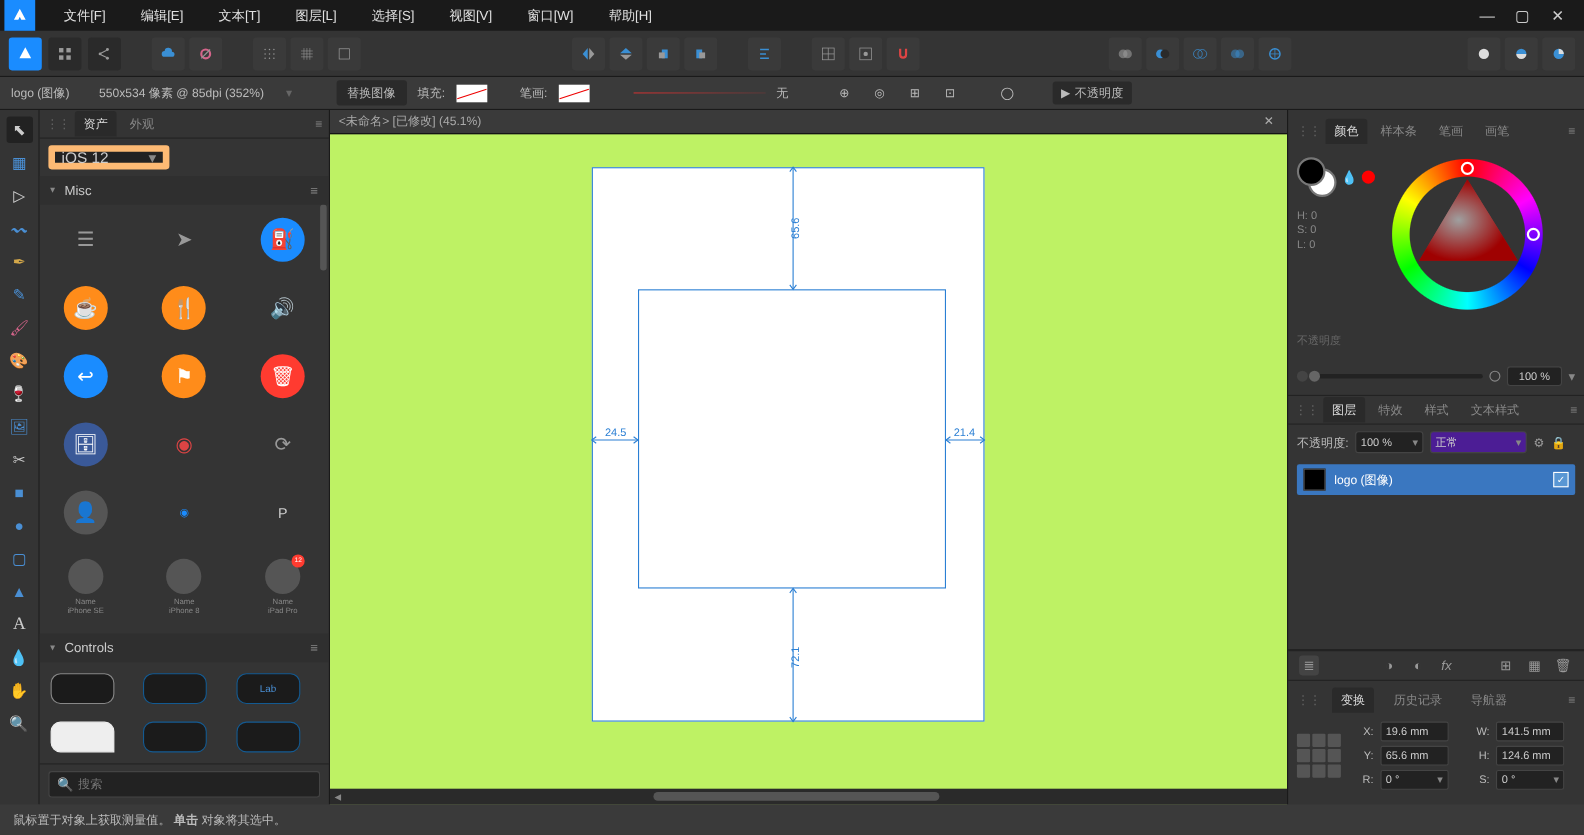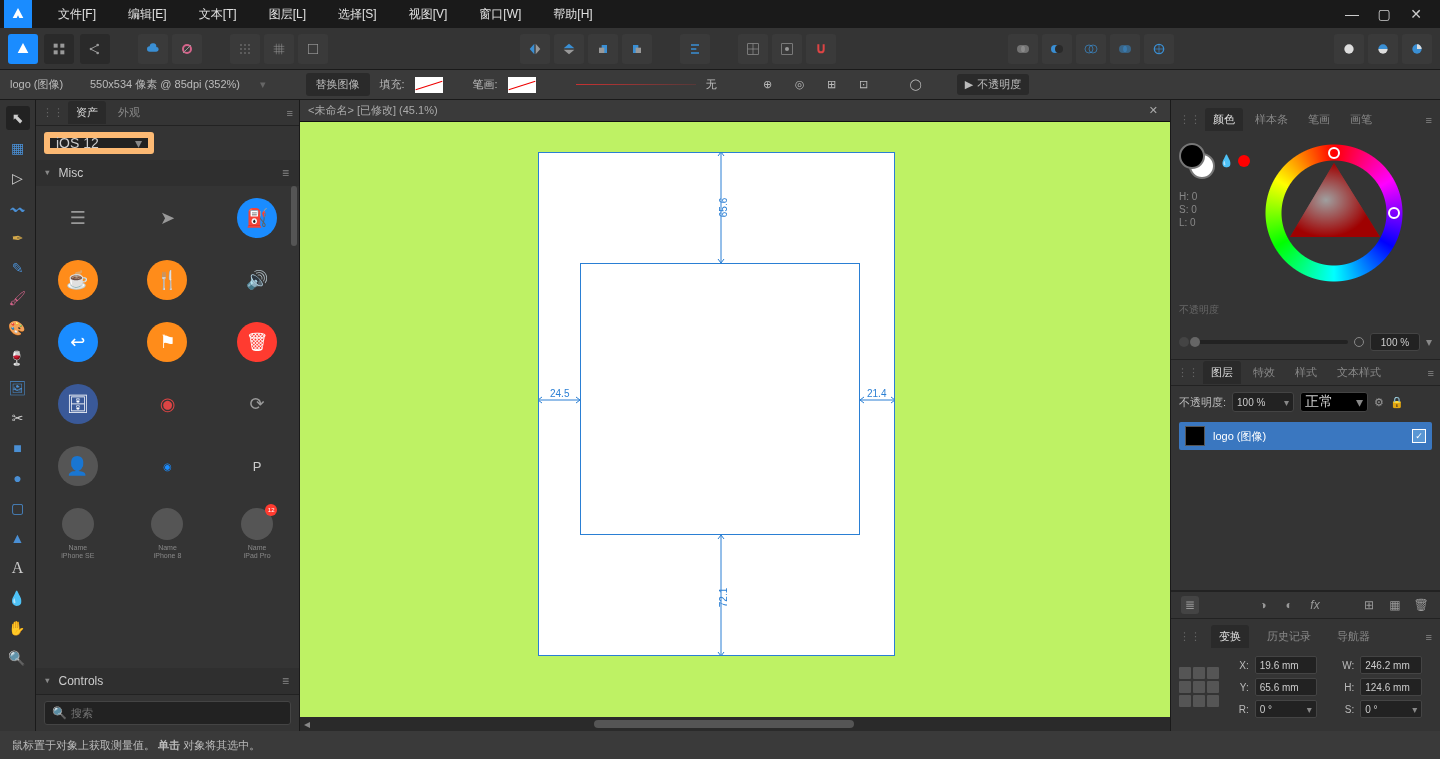--- a/index.html
+++ b/index.html
@@ -84,21 +84,21 @@
 .op-label { font-size: 10px; color: #666; }
 .op-slider { flex: 1; height: 4px; background: #222; border-radius: 2px; position: relative; }
 .op-thumb { position: absolute; left: 0; top: 50%; transform: translate(-50%, -50%); width: 10px; height: 10px; background: #666; border-radius: 50%; }
 .op-end { width: 10px; height: 10px; border: 1px solid #888; border-radius: 50%; }
 .op-value { width: 50px; height: 18px; background: #222; border: 1px solid #444; font-size: 10px; color: #ccc; display: flex; align-items: center; justify-content: center; border-radius: 3px; }
 
 .layers-panel { border-bottom: 1px solid #222; flex: 0 0 auto; }
 .layer-controls { display: flex; align-items: center; gap: 6px; padding: 6px 8px; font-size: 11px; }
 .layer-controls .lbl { color: #bbb; }
 .layer-input { background: #222; border: 1px solid #444; color: #ccc; height: 20px; width: 62px; padding: 0 4px; font-size: 10px; border-radius: 3px; display:flex; align-items:center; justify-content:space-between;}
-.layer-select { background: #000000; border: 1px solid #444; color: #ccc; height: 20px; width: 68px; padding: 0 4px; font-size: 14px; border-radius: 3px; display:flex; align-items:center; justify-content:space-between;}
+.layer-select { background: #4c1d95; border: 1px solid #444; color: #ccc; height: 20px; width: 88px; padding: 0 4px; font-size: 10px; border-radius: 3px; display:flex; align-items:center; justify-content:space-between;}
 .layer-list { padding: 4px 8px 140px 8px; }
 .layer-row { display: flex; align-items: center; background: #3a77c0; height: 28px; padding: 0 6px; gap: 8px; border-radius: 2px; cursor: pointer; }
 .layer-thumb { width: 20px; height: 20px; background: #000; border: 1px solid #555; }
 .layer-name { font-size: 11px; color: #fff; }
 .layer-check { margin-left: auto; width: 14px; height: 14px; background: #5a97d4; border: 1px solid #fff; display: flex; align-items: center; justify-content: center; font-size: 9px; color: #fff; }
 
 .mini-toolbar { display: flex; align-items: center; gap: 8px; padding: 4px 10px; border-top:1px solid #222; border-bottom:1px solid #222; }
 .mini-toolbar .spacer { flex: 1; }
 .mini-btn { width: 18px; height: 18px; color: #999; display:flex; align-items:center; justify-content:center; cursor:pointer; font-size: 12px;}
 
@@ -423,20 +423,28 @@
       </div>
     </div>
     <div class="assets-scroll">
           <div class="assets-scroll-thumb"></div>
         </div>
     </div>
     <div class="section-hdr">
       <span class="arrow">▸</span>
         <span>Controls</span>
       <span style="margin-left:auto;color:#888">≡</span>
+    </div>
+    <div style="padding:10px; display:grid; grid-template-columns:repeat(3,1fr); gap:16px 10px;">
+      <div class="ctrl-item" style="border-color:#888"></div>
+      <div class="ctrl-item"></div>
+      <div class="ctrl-item">Lab</div>
+      <div class="ctrl-item" style="background:#eee;border-color:#eee;border-bottom-right-radius:0"></div>
+      <div class="ctrl-item"></div>
+      <div class="ctrl-item"></div>
     </div>
     <div class="search-row">
       <div class="search-wrap">
         <span class="search-icon">🔍</span>
         <input class="search-input" placeholder="搜索" style="">
       </div>
     </div>
   </div>
 
   <div class="canvas-area">
@@ -604,21 +612,21 @@
             <div class="anchor-dot"></div>
             <div class="anchor-dot"></div>
           <div class="anchor-dot"></div>
             <div class="anchor-dot"></div>
             <div class="anchor-dot"></div>
         </div>
         <div class="trans-rows">
           <span class="k">X:</span>
           <div class="v">19.6 mm</div>
           <span class="k">W:</span>
-          <div class="v">246.2 mm</div>
+          <div class="v">141.5 mm</div>
           <span class="k">Y:</span>
           <div class="v">65.6 mm</div>
           <span class="k">H:</span>
           <div class="v">124.6 mm</div>
           <span class="k">R:</span>
           <div class="v">
               <span>0 °</span>
               <span style="margin-left:auto;color:#888">▾</span>
             </div>
           <span class="k">S:</span>

